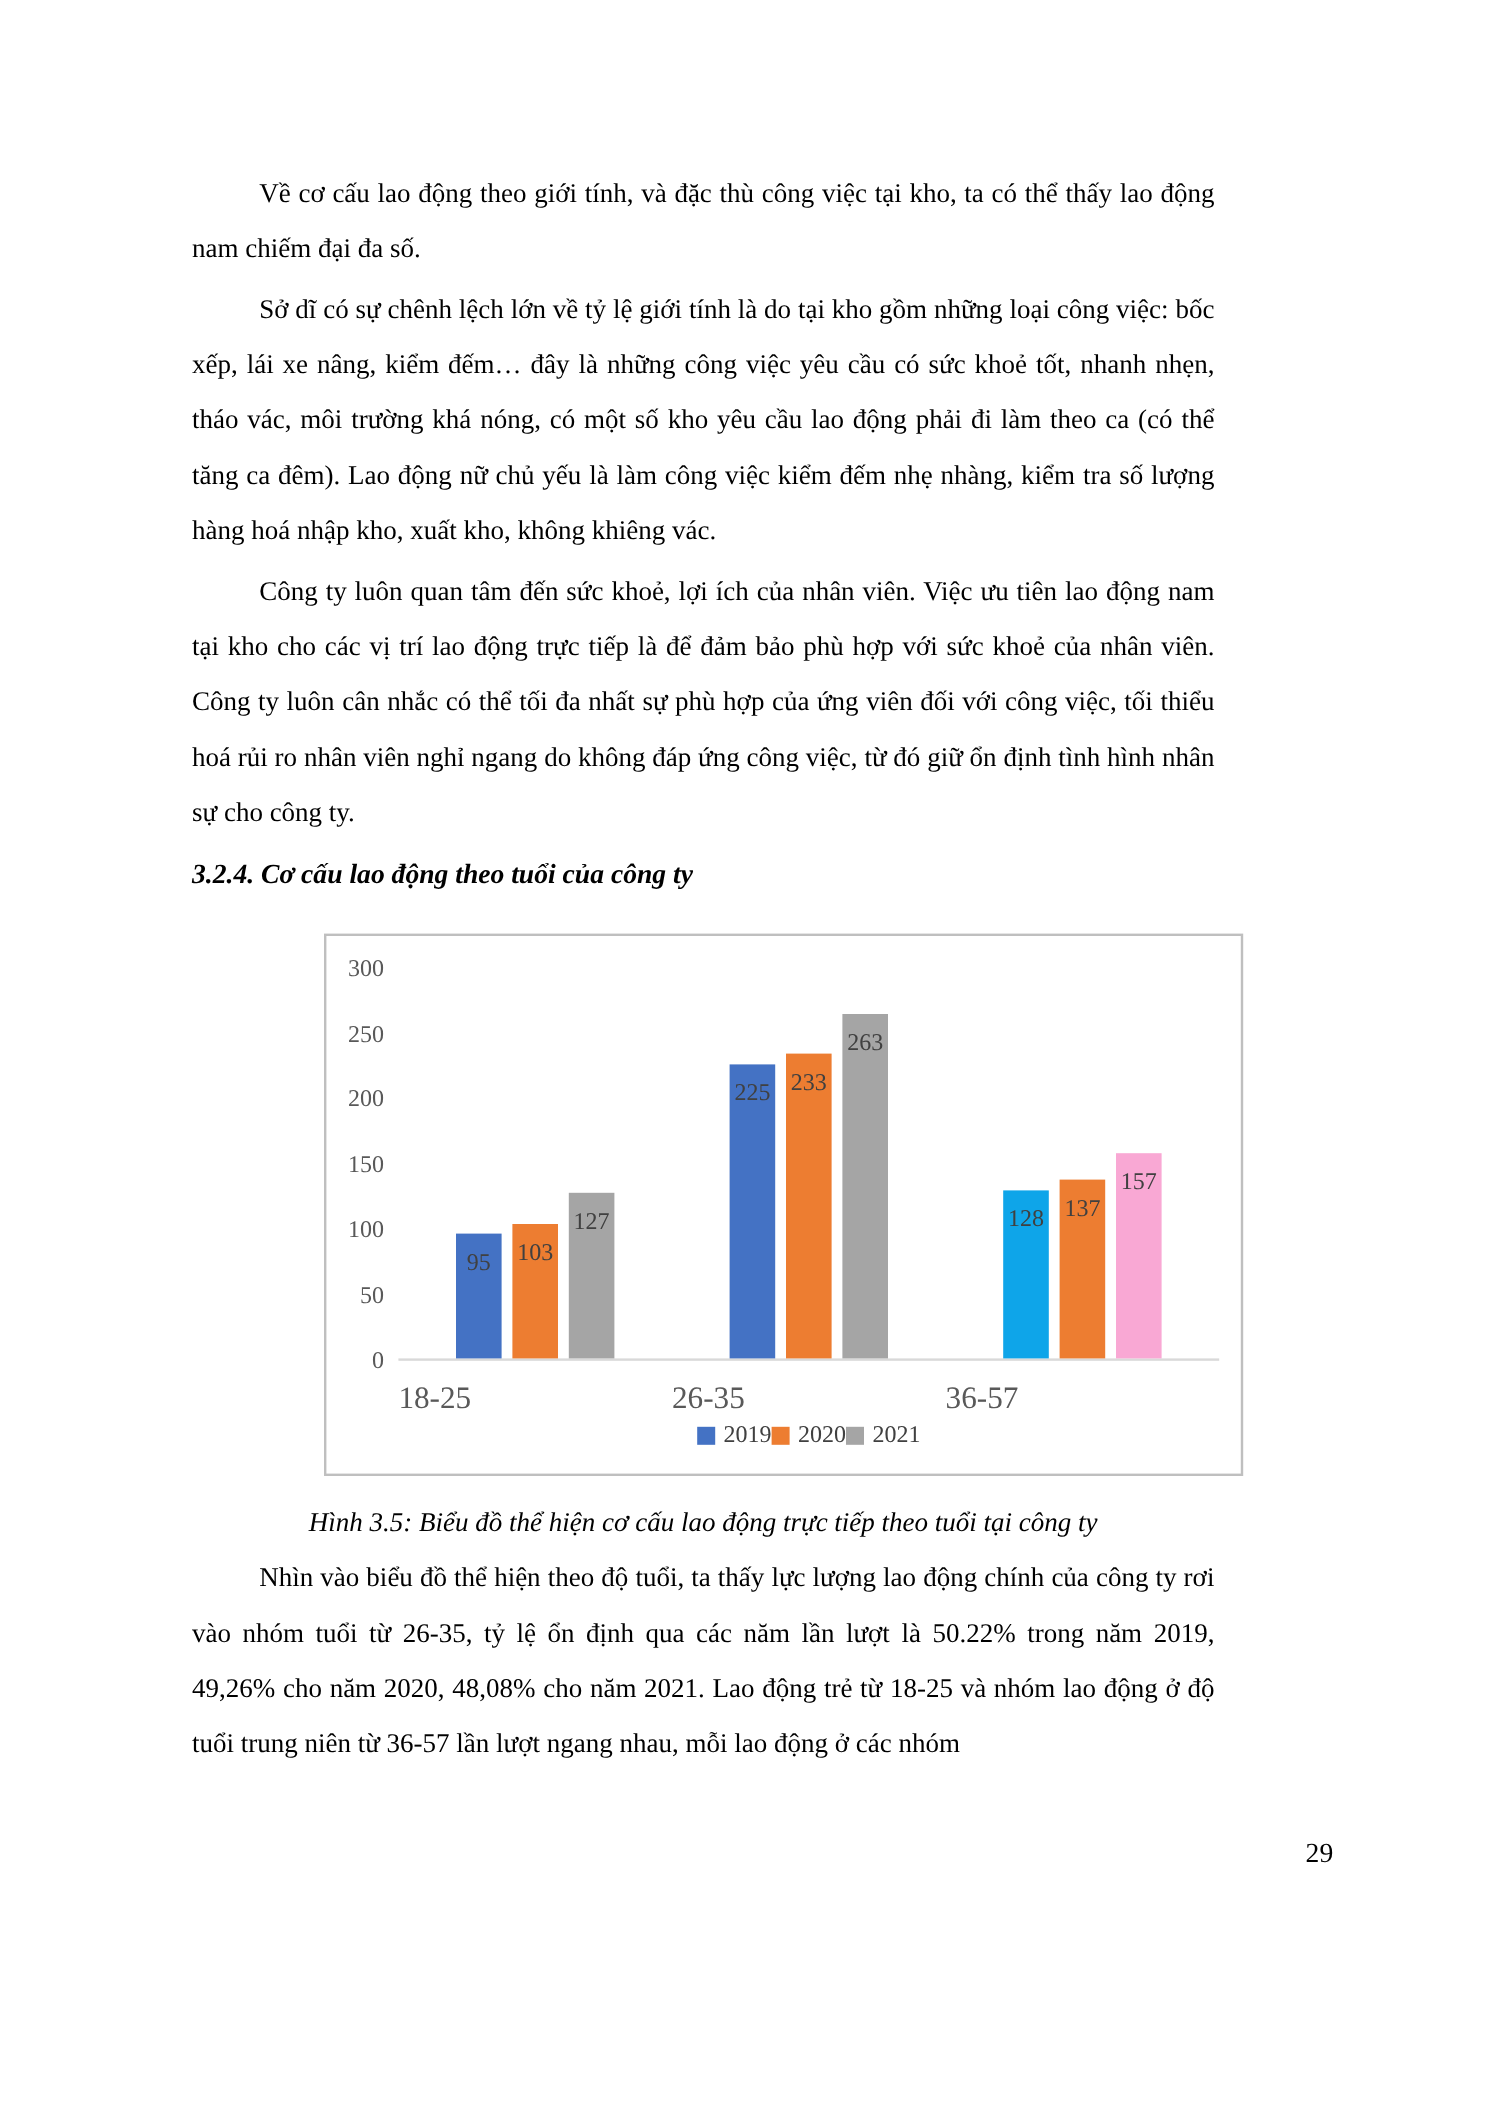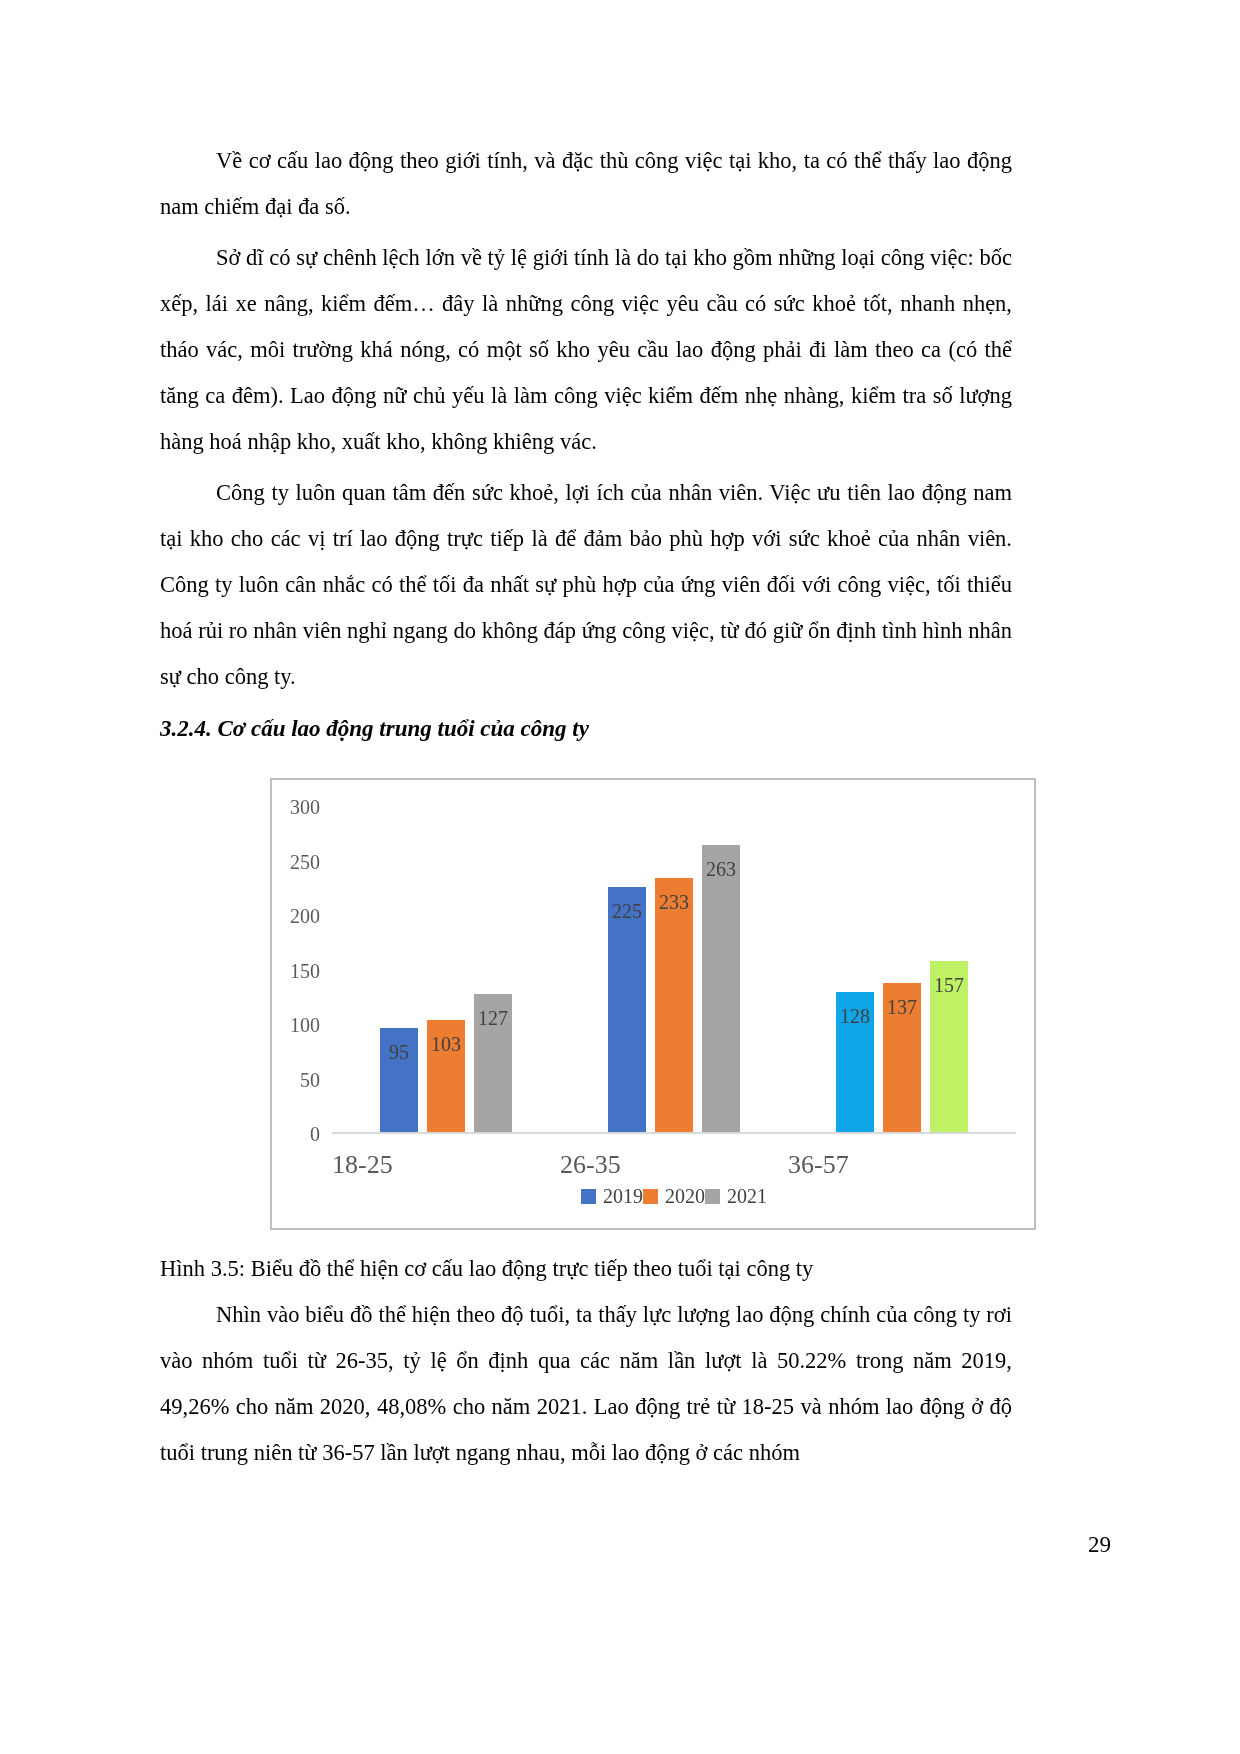--- a/index.html
+++ b/index.html
@@ -41,37 +41,37 @@
     position:absolute; bottom:-48px; left:0; width:100%; text-align:left;
     font-size:26px; color:#595959;
   }
   .legend {
     position:absolute; left:60px; bottom:20px; width:684px;
     display:flex; justify-content:center; 
   }
   .legend-item { display:flex; align-items:center; gap:7px; font-size:20px; color:#404040; }
   .swatch { display:inline-block; width:15px; height:15px; }
   
-  .caption { font-size:22.5px; line-height:46px; text-align:left; margin-top:16px; }
+  .caption { font-size:22.5px; line-height:46px; text-align:center; margin-top:16px;font-style:italic; }
   .source  { font-size:22.5px; line-height:46px; text-align:right; font-style:italic; }
   .page-number { position:absolute; left:1088px; top:1532px; font-size:23px; }
 </style>
 </head>
 <body>
 
 <div class="page">
   <div class="content">
 
     <p class="body-text indent">Về cơ cấu lao động theo giới tính, và đặc thù công việc tại kho, ta có thể thấy lao động nam chiếm đại đa số.</p>
 
     <p class="body-text indent">Sở dĩ có sự chênh lệch lớn về tỷ lệ giới tính là do tại kho gồm những loại công việc: bốc xếp, lái xe nâng, kiểm đếm… đây là những công việc yêu cầu có sức khoẻ tốt, nhanh nhẹn, tháo vác, môi trường khá nóng, có một số kho yêu cầu lao động phải đi làm theo ca (có thể tăng ca đêm). Lao động nữ chủ yếu là làm công việc kiểm đếm nhẹ nhàng, kiểm tra số lượng hàng hoá nhập kho, xuất kho, không khiêng vác.</p>
 
     <p class="body-text indent">Công ty luôn quan tâm đến sức khoẻ, lợi ích của nhân viên. Việc ưu tiên lao động nam tại kho cho các vị trí lao động trực tiếp là để đảm bảo phù hợp với sức khoẻ của nhân viên. Công ty luôn cân nhắc có thể tối đa nhất sự phù hợp của ứng viên đối với công việc, tối thiểu hoá rủi ro nhân viên nghỉ ngang do không đáp ứng công việc, từ đó giữ ổn định tình hình nhân sự cho công ty.</p>
 
-    <h3 class="section-heading">3.2.4. Cơ cấu lao động trung tuổi của công ty</h3>
+    <h3 class="section-heading">3.2.4. Cơ cấu lao động theo tuổi của công ty</h3>
 
     <div class="chart-frame">
       <div class="y-axis">
           <span class="y-tick" style="top: 314px;">0</span>
           <span class="y-tick" style="top: 259.5px;">50</span>
           <span class="y-tick" style="top: 205px;">100</span>
           <span class="y-tick" style="top: 150.5px;">150</span>
           <span class="y-tick" style="top: 96px;">200</span>
           <span class="y-tick" style="top: 41.5px;">250</span>
           <span class="y-tick" style="top: -13px;">300</span>
@@ -101,21 +101,21 @@
             </div>
             <div class="x-label">26-35</div>
           </div>
           <div class="group">
             <div class="bar" style="height: 140px; background: #0ea5e9;">
               <span class="bar-label">128</span>
             </div>
             <div class="bar" style="height: 149px; background: rgb(237, 125, 49);">
               <span class="bar-label">137</span>
             </div>
-            <div class="bar" style="height: 171px; background: #bef264;">
+            <div class="bar" style="height: 171px; background: #f9a8d4;">
               <span class="bar-label">157</span>
             </div>
             <div class="x-label">36-57</div>
           </div>
         </div>
       <div class="legend">
           <div class="legend-item">
             <span class="swatch" style="background: rgb(68, 114, 196);"></span>
             <span>2019</span>
           </div>

